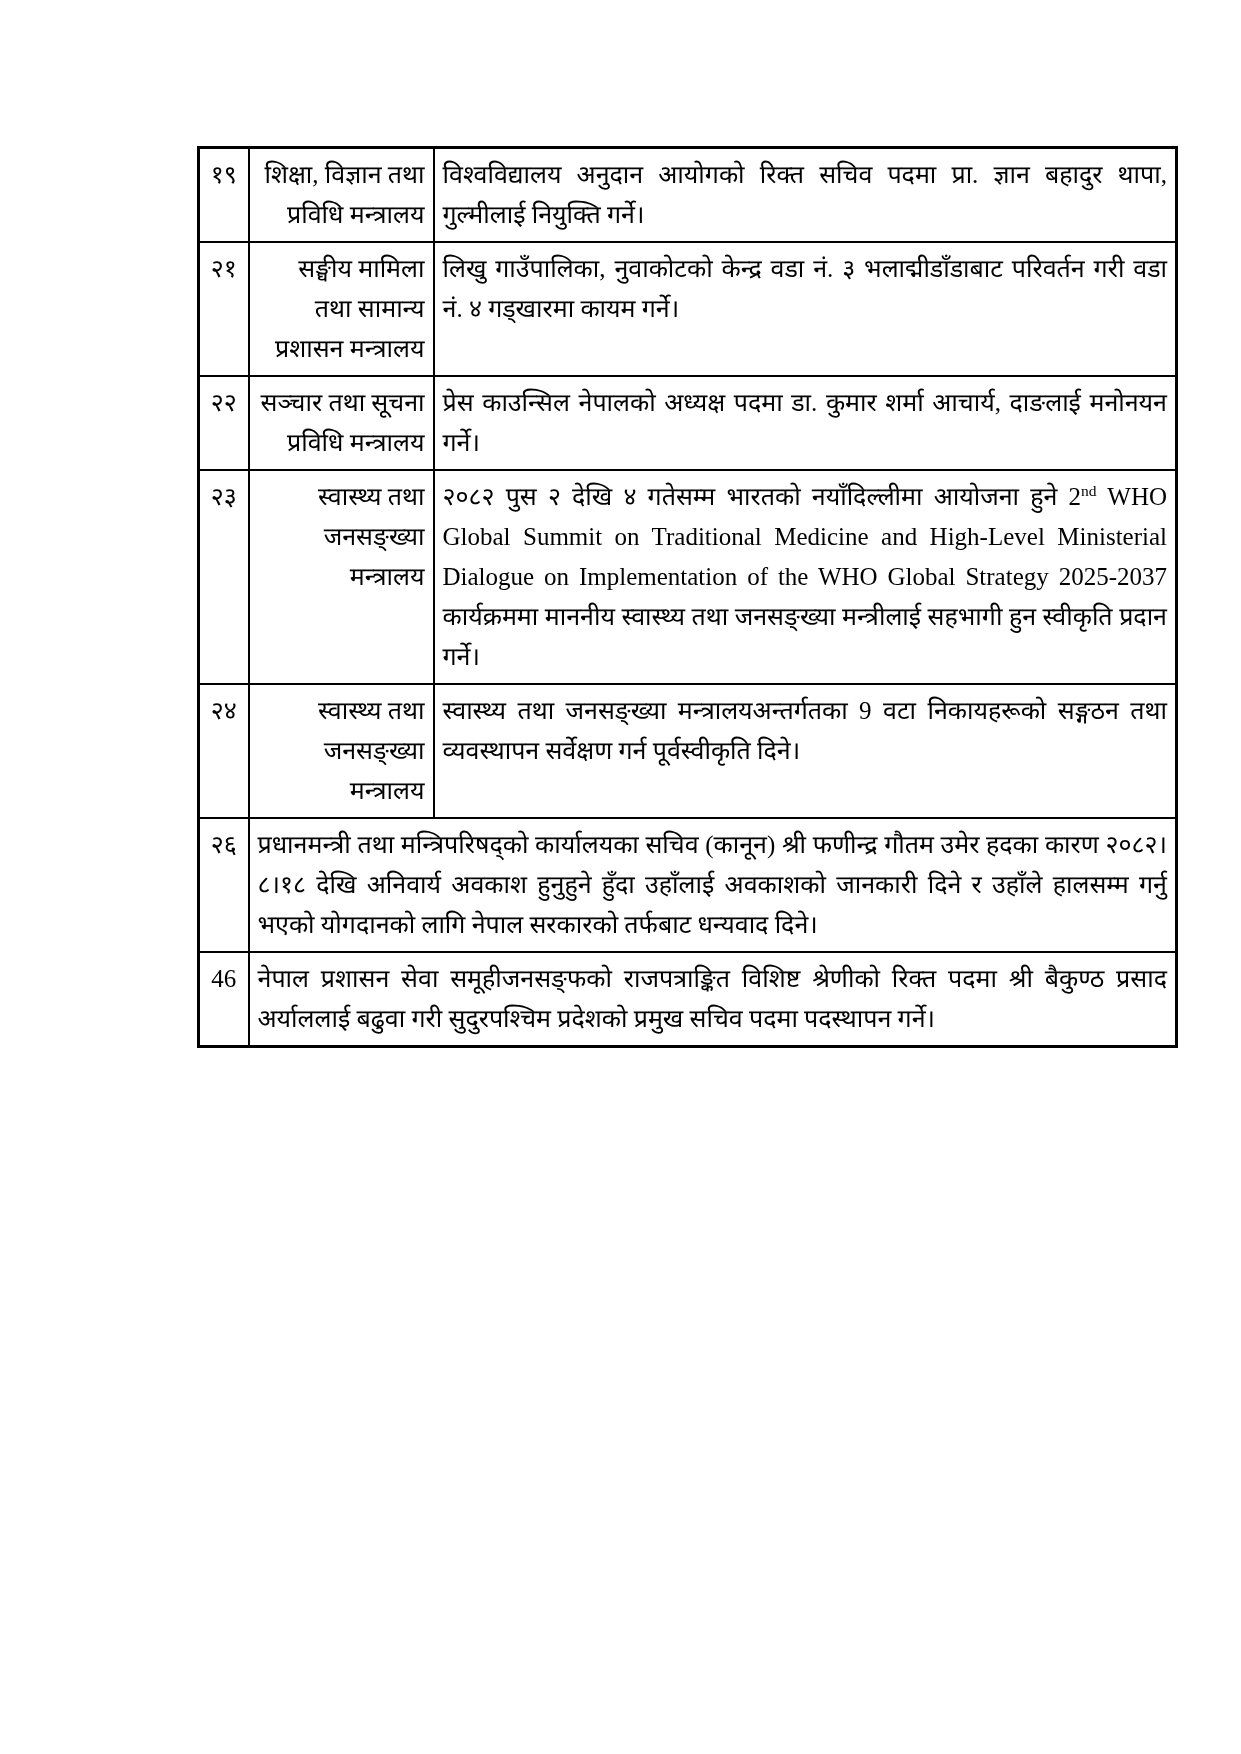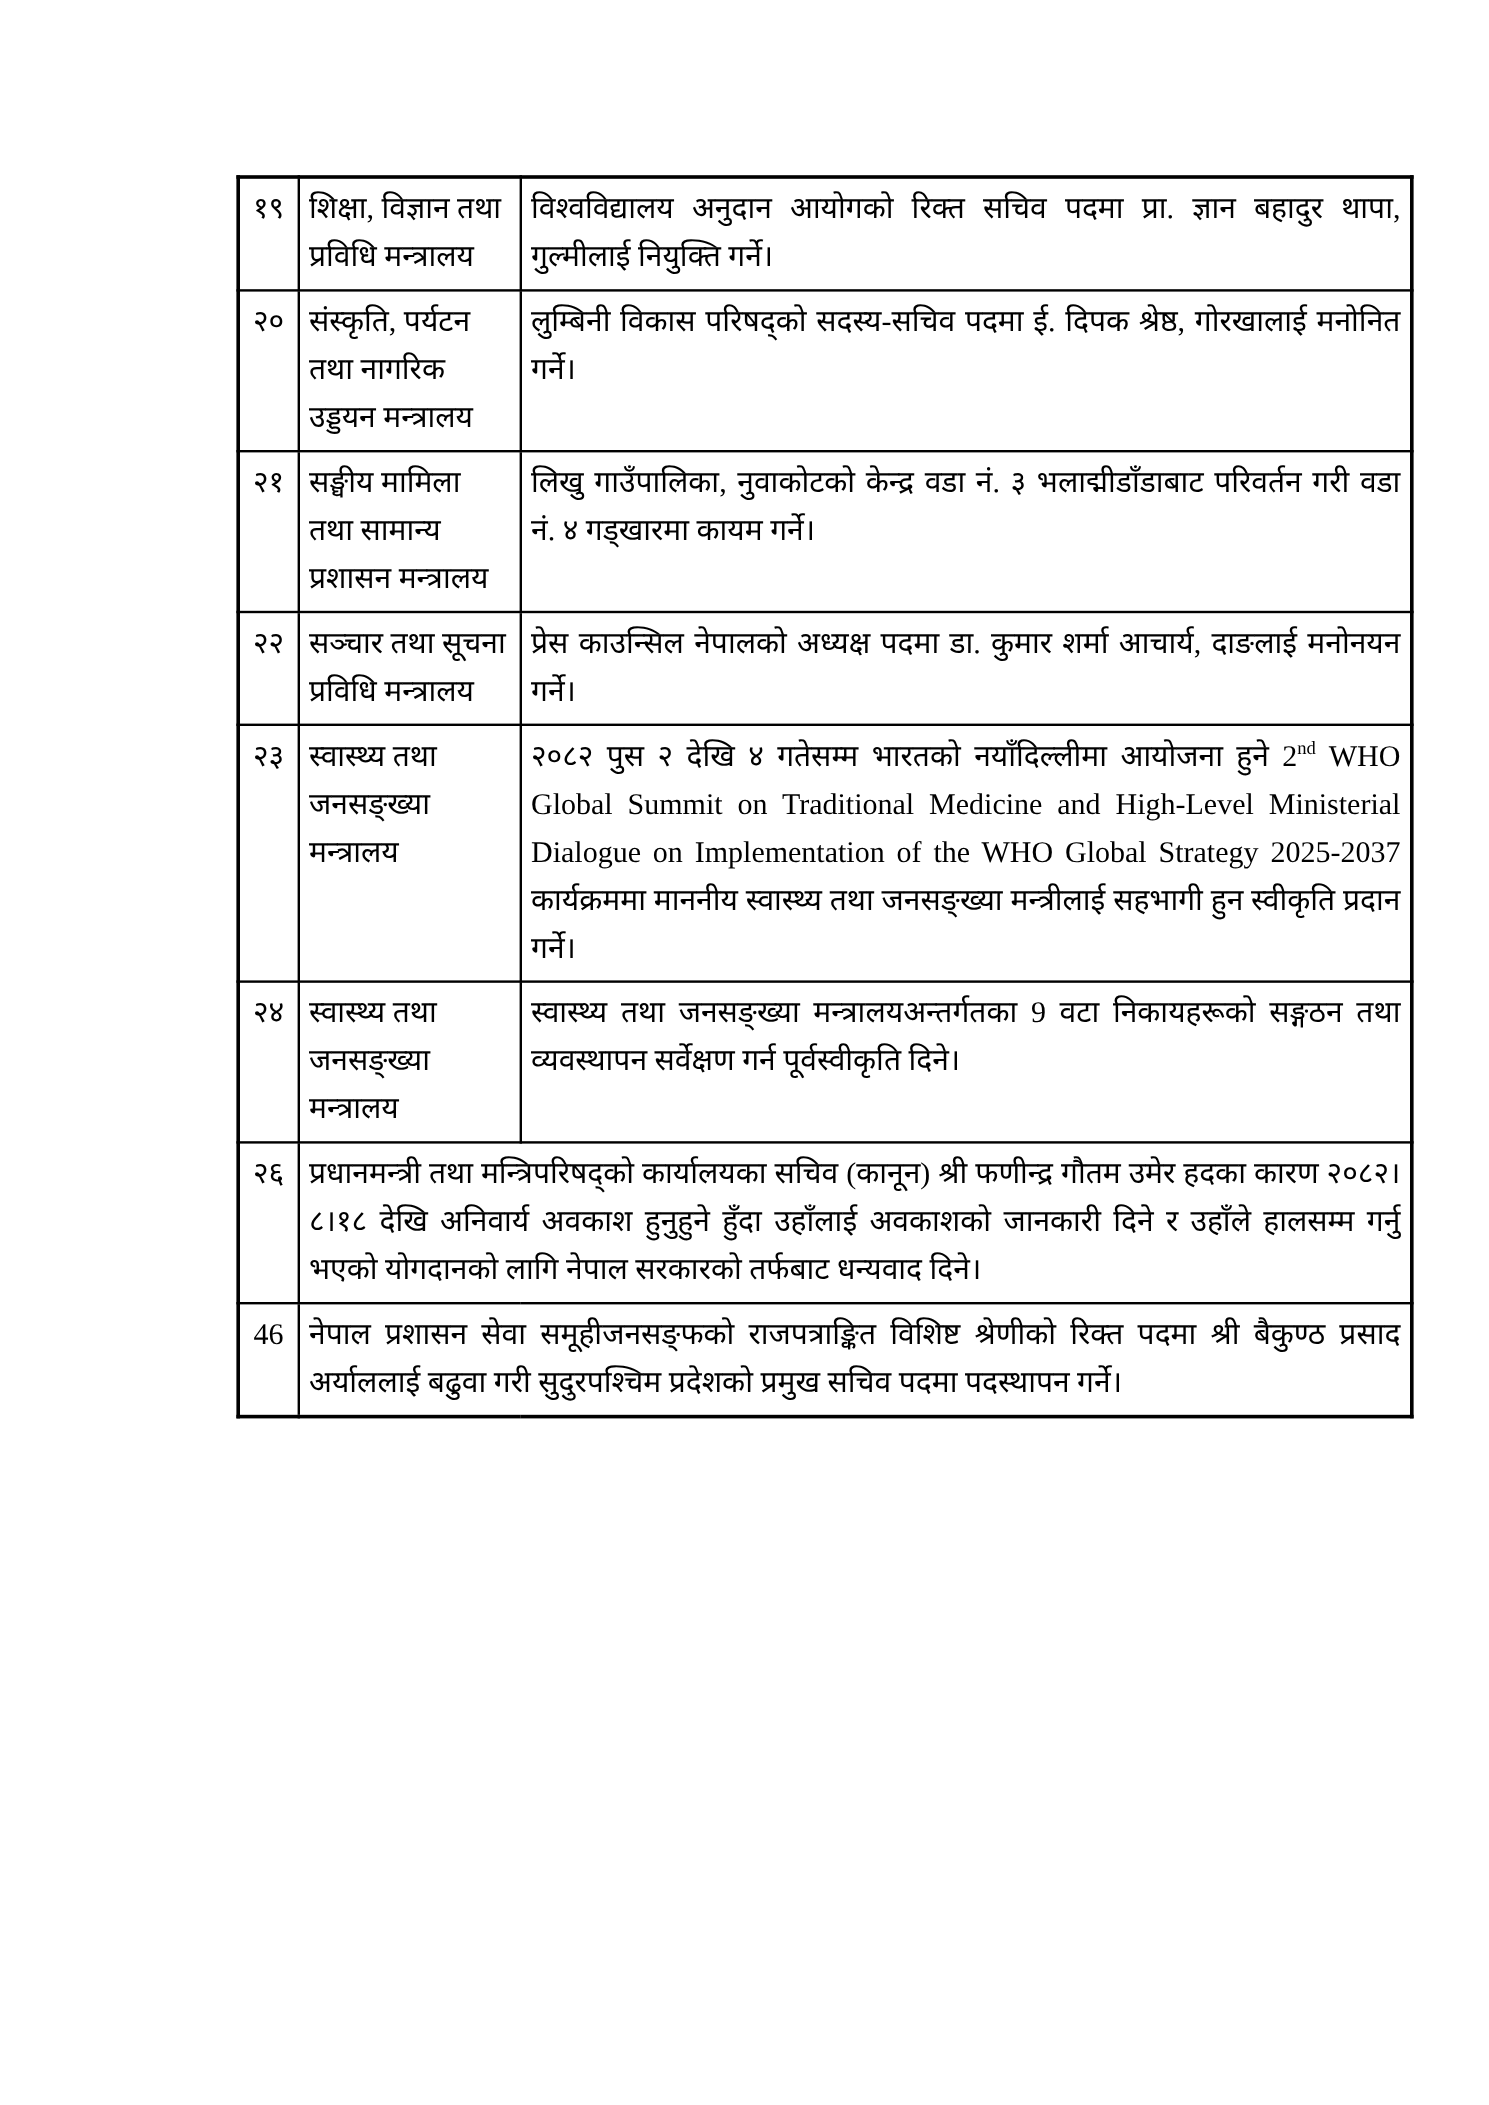--- a/index.html
+++ b/index.html
@@ -34,21 +34,21 @@
     font-size: 25px;
     line-height: 1.6;
     padding: 6px 8px;
   }
   td.sn {
     text-align: center;
     padding-left: 2px;
     padding-right: 2px;
   }
   td.ministry {
-    text-align: left;
+    text-align: right;
     padding: 6px 12px;
   }
   td.decision {
     text-align: justify;
     padding: 6px 10px;
   }
   td.decision sup {
     font-size: 0.62em;
     line-height: 0;
     vertical-align: super;
@@ -73,25 +73,20 @@
       <col style="width:185px">
       <col style="width:743px">
     </colgroup>
     <tbody>
       <tr>
         <td class="sn">१९</td>
         <td class="ministry">शिक्षा, विज्ञान तथा प्रविधि मन्त्रालय</td>
         <td class="decision">विश्वविद्यालय अनुदान आयोगको रिक्त सचिव पदमा प्रा. ज्ञान बहादुर थापा, गुल्मीलाई नियुक्ति गर्ने।</td>
       </tr>
       <tr>
-        <td class="sn">२०</td>
-        <td class="ministry">संस्कृति, पर्यटन तथा नागरिक उड्डयन मन्त्रालय</td>
-        <td class="decision">लुम्बिनी विकास परिषद्को सदस्य-सचिव पदमा ई. दिपक श्रेष्ठ, गोरखालाई मनोनित गर्ने।</td>
-      </tr>
-      <tr>
         <td class="sn">२१</td>
         <td class="ministry">सङ्घीय मामिला तथा सामान्य प्रशासन मन्त्रालय</td>
         <td class="decision">लिखु गाउँपालिका, नुवाकोटको केन्द्र वडा नं. ३ भलाद्मीडाँडाबाट परिवर्तन गरी वडा नं. ४ गड्खारमा कायम गर्ने।</td>
       </tr>
       <tr>
         <td class="sn">२२</td>
         <td class="ministry">सञ्चार तथा सूचना प्रविधि मन्त्रालय</td>
         <td class="decision">प्रेस काउन्सिल नेपालको अध्यक्ष पदमा डा. कुमार शर्मा आचार्य, दाङलाई मनोनयन गर्ने।</td>
       </tr>
       <tr>

